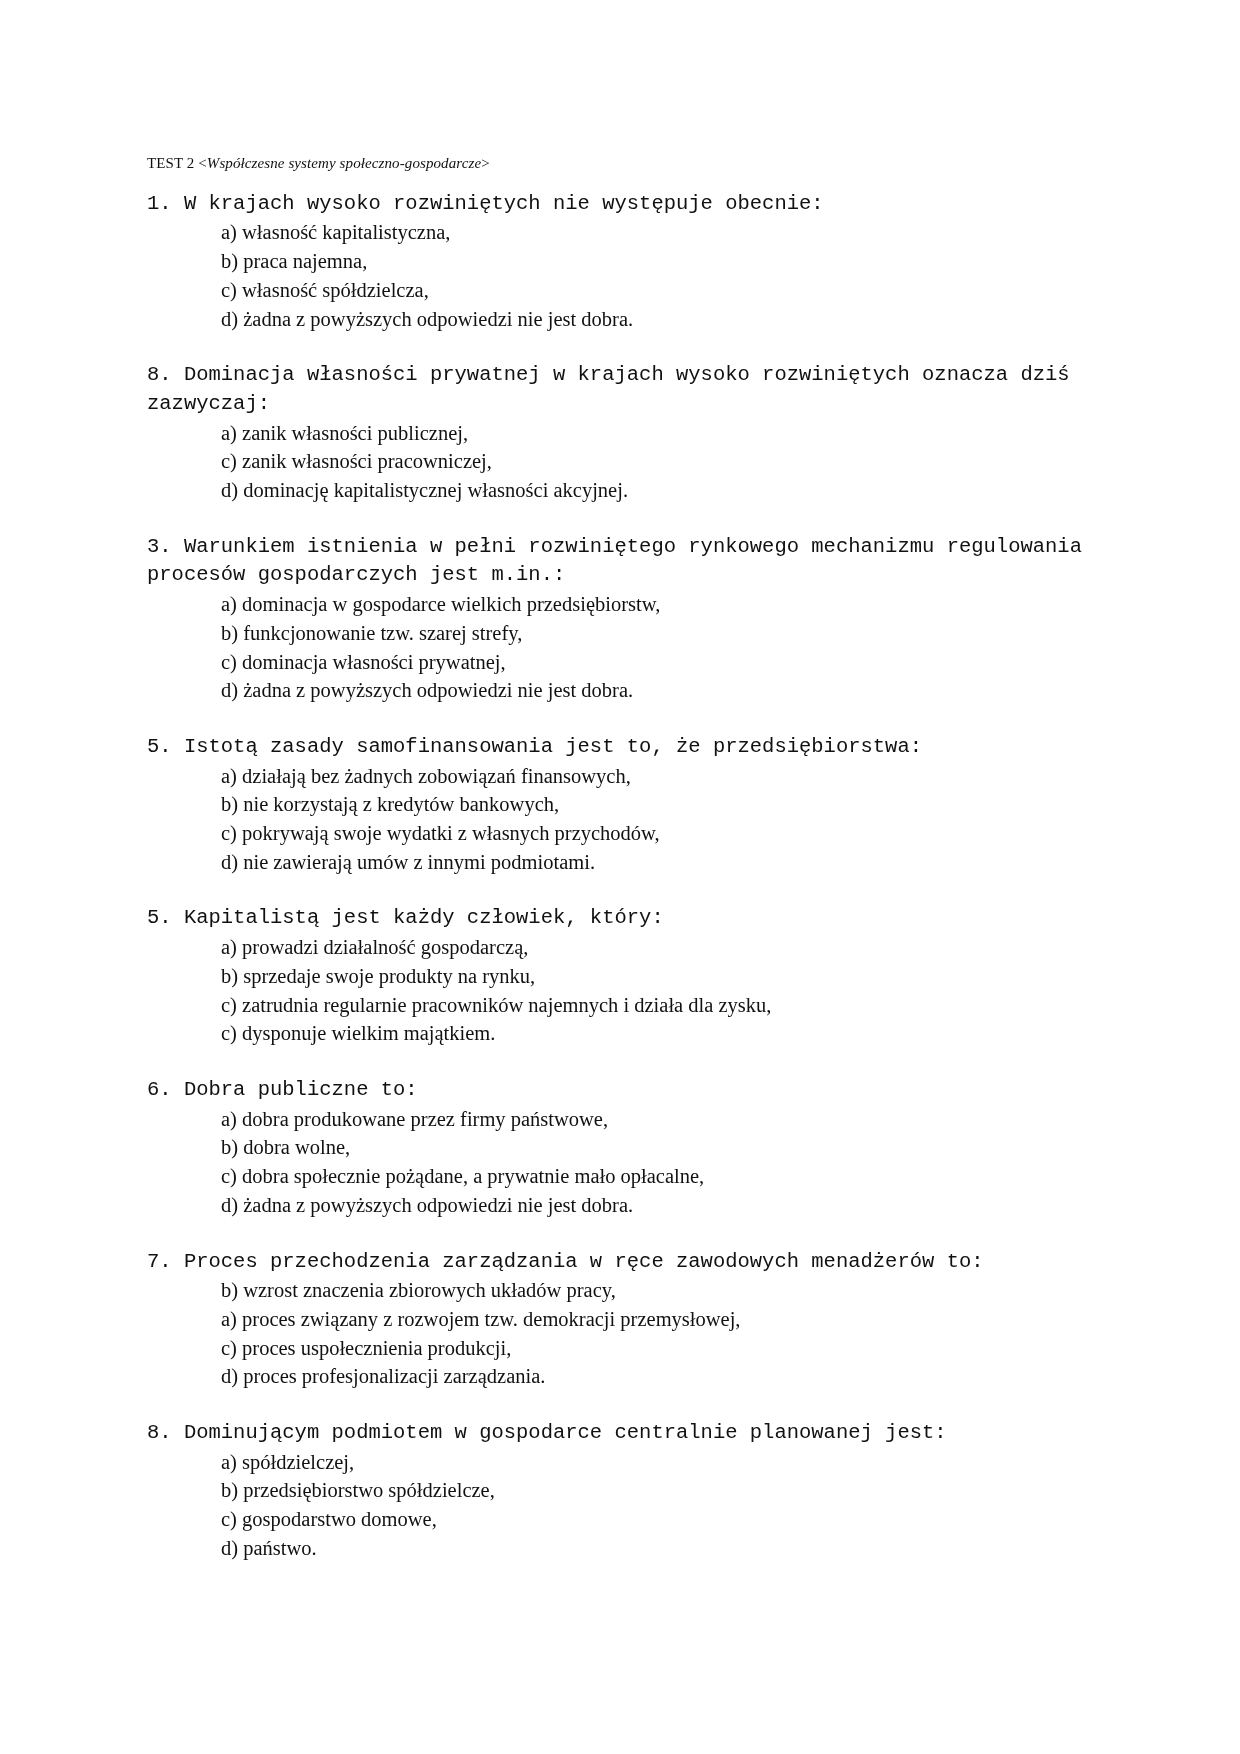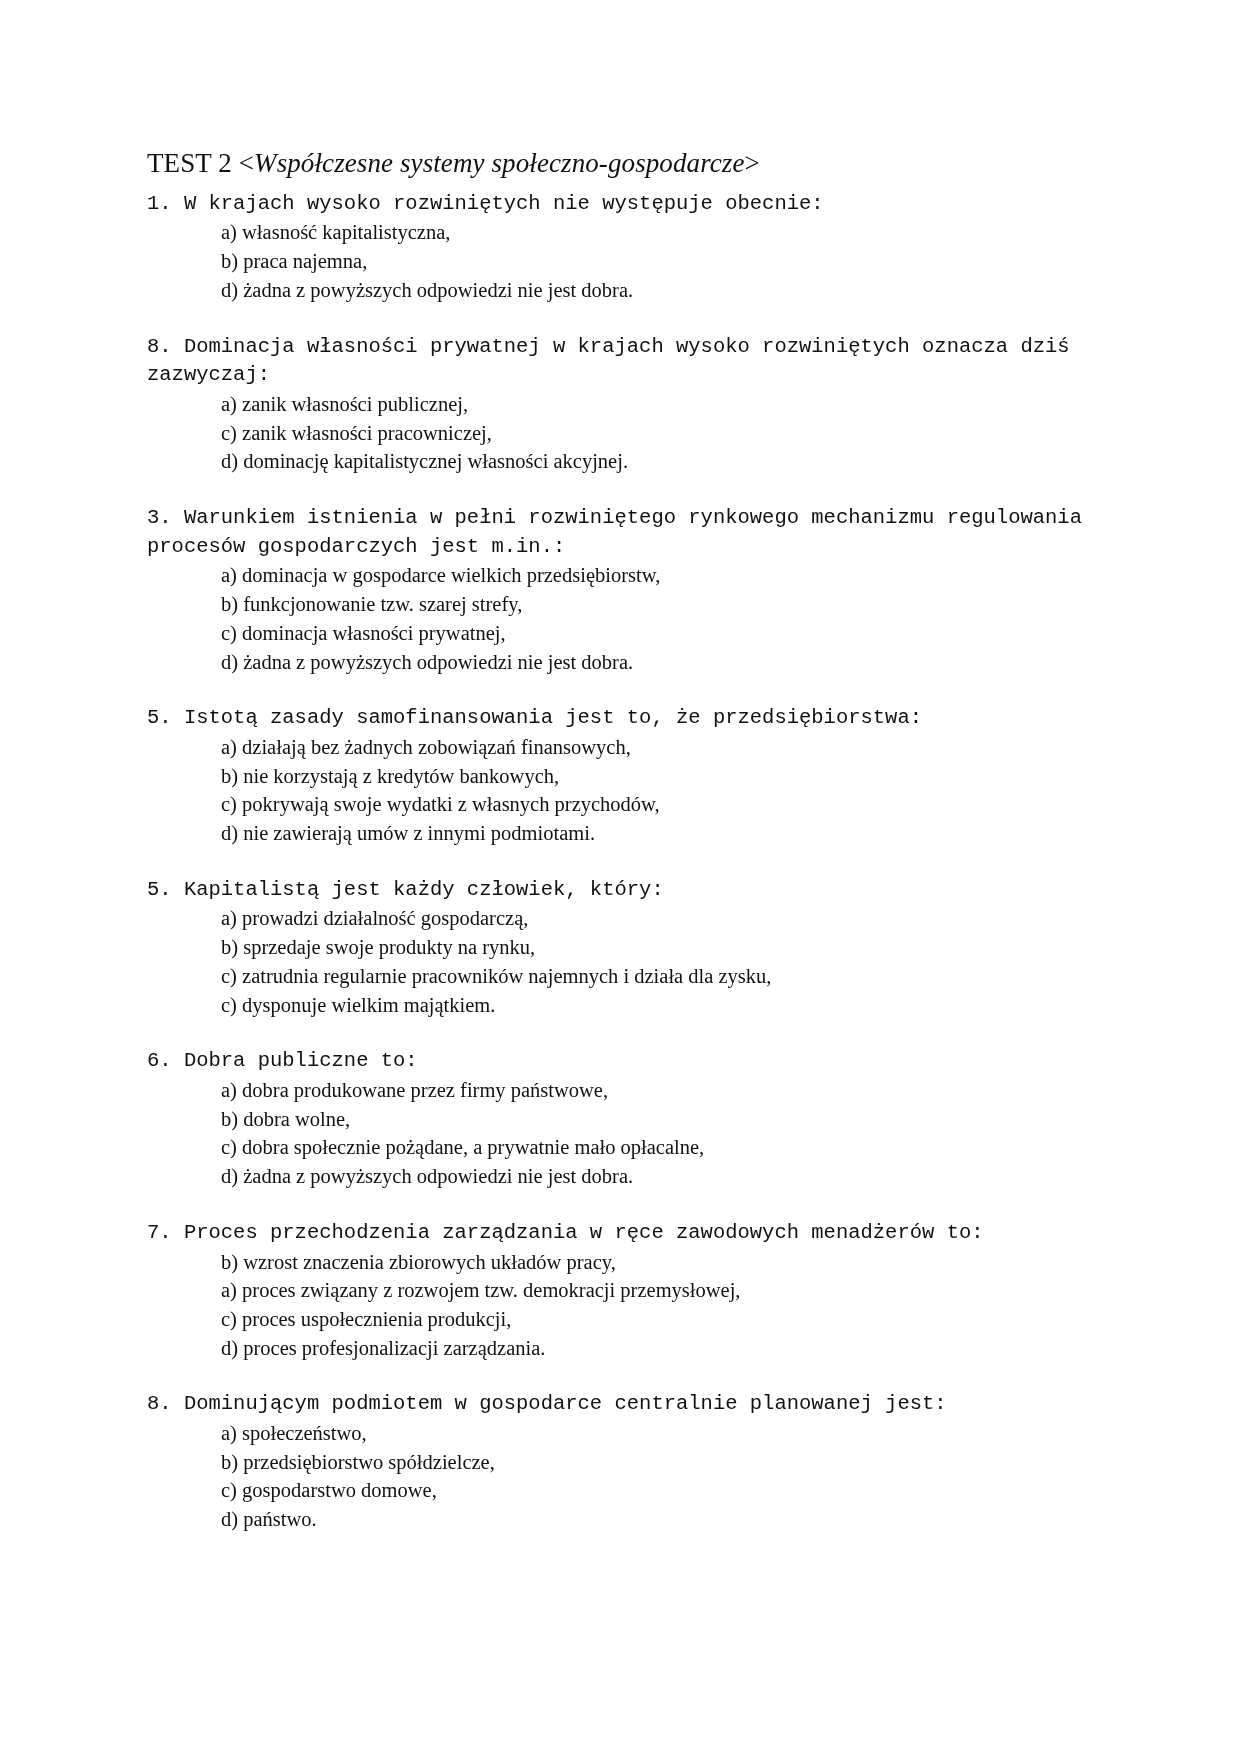--- a/index.html
+++ b/index.html
@@ -19,21 +19,21 @@
     }
     .page {
       position: absolute;
       left: 147px;
       top: 149px;
       width: 960px;
     }
     .title {
       margin: 0 0 12px 0;
       font-weight: normal;
-      font-size: 27px;
+      font-size: 15px;
       letter-spacing: 0.1px;
     }
     .title .subtitle {
       font-style: italic;
     }
     .question {
       margin: 0 0 28px 0;
     }
     .question-text {
       margin: 0;
@@ -54,20 +54,21 @@
 
 <div class="page">
 
   <h1 class="title"><span>TEST 2 &lt;</span><span class="subtitle">Współczesne systemy społeczno-gospodarcze</span><span>&gt;</span></h1>
 
   <div class="question">
     <p class="question-text">1. W krajach wysoko rozwiniętych nie występuje obecnie:</p>
     <ul class="options">
       <li>a) własność kapitalistyczna,</li>
       <li>b) praca najemna,</li>
+      <li>c) własność spółdzielcza,</li>
       <li>d) żadna z powyższych odpowiedzi nie jest dobra.</li>
     </ul>
   </div>
 
   <div class="question">
     <p class="question-text">8. Dominacja własności prywatnej w krajach wysoko rozwiniętych oznacza dziś zazwyczaj:</p>
     <ul class="options">
       <li>a) zanik własności publicznej,</li>
       <li>c) zanik własności pracowniczej,</li>
       <li>d) dominację kapitalistycznej własności akcyjnej.</li>
@@ -120,20 +121,20 @@
       <li>b) wzrost znaczenia zbiorowych układów pracy,</li>
       <li>a) proces związany z rozwojem tzw. demokracji przemysłowej,</li>
       <li>c) proces uspołecznienia produkcji,</li>
       <li>d) proces profesjonalizacji zarządzania.</li>
     </ul>
   </div>
 
   <div class="question">
     <p class="question-text">8. Dominującym podmiotem w gospodarce centralnie planowanej jest:</p>
     <ul class="options">
-      <li>a) społeczeństwo,</li>
+      <li>a) spółdzielczej,</li>
       <li>b) przedsiębiorstwo spółdzielcze,</li>
       <li>c) gospodarstwo domowe,</li>
       <li>d) państwo.</li>
     </ul>
   </div>
 
 </div>
 
 </body></html>

